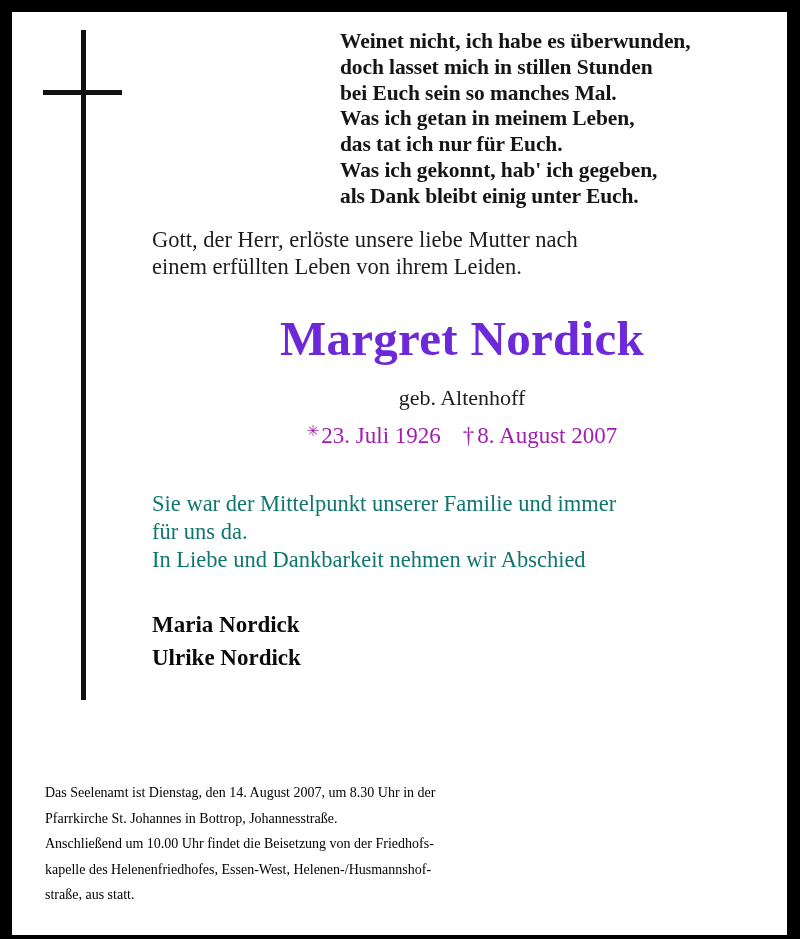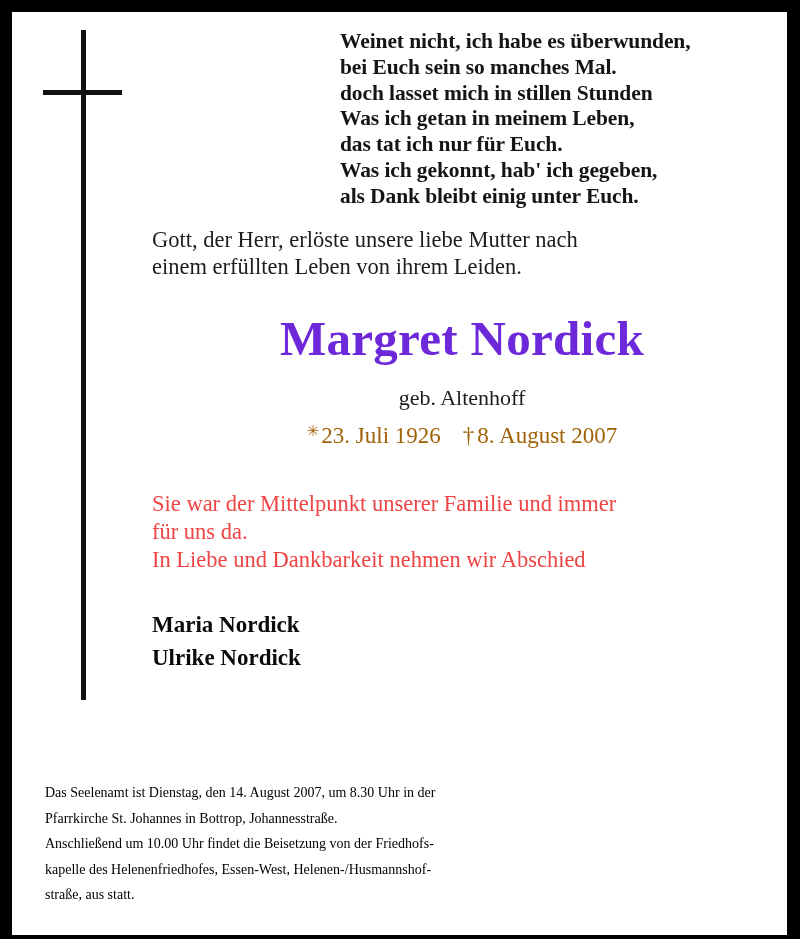--- a/index.html
+++ b/index.html
@@ -107,40 +107,40 @@
     line-height: 26px;
     margin-top: 18px;
     color: #1d1d1d;
   }
 
   .dates {
     text-align: center;
     font-size: 23px;
     line-height: 28px;
     margin-top: 6px;
-    color: #a16207;
+    color: #a21caf;
     white-space: nowrap;
   }
   .dates .sym-birth {
     font-size: 15px;
     vertical-align: 7px;
     margin-right: 2px;
   }
   .dates .gap {
     display: inline-block;
     width: 22px;
   }
   .dates .sym-death {
     margin-right: 3px;
   }
 
   .para {
     font-size: 22.5px;
     line-height: 28px;
-    color: #ef4444;
+    color: #0f766e;
     font-family: Liberation Serif, serif;
   }
   .para .line { white-space: nowrap; }
   .para-1 { margin-top: 40px; }
   .para-2 { }
 
   .signers {
     text-align: left;
     font-size: 23px;
     line-height: 33px;
@@ -177,22 +177,22 @@
 <div class="notice">
   <div class="sheet">
 
     <div class="cross">
       <div class="bar-v"></div>
       <div class="bar-h"></div>
     </div>
 
     <div class="poem">
       <div class="line">Weinet nicht, ich habe es überwunden,</div>
+      <div class="line">doch lasset mich in stillen Stunden</div>
       <div class="line">bei Euch sein so manches Mal.</div>
-      <div class="line">doch lasset mich in stillen Stunden</div>
       <div class="line">Was ich getan in meinem Leben,</div>
       <div class="line">das tat ich nur für Euch.</div>
       <div class="line">Was ich gekonnt, hab' ich gegeben,</div>
       <div class="line">als Dank bleibt einig unter Euch.</div>
     </div>
 
     <div class="body-block">
 
       <div class="intro">
         <div class="line">Gott, der Herr, erlöste unsere liebe Mutter nach</div>

